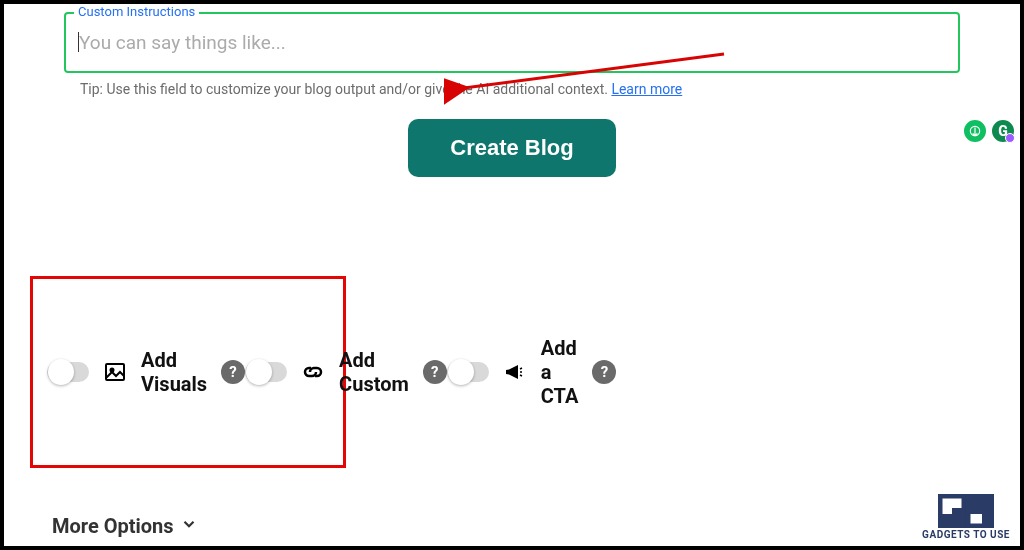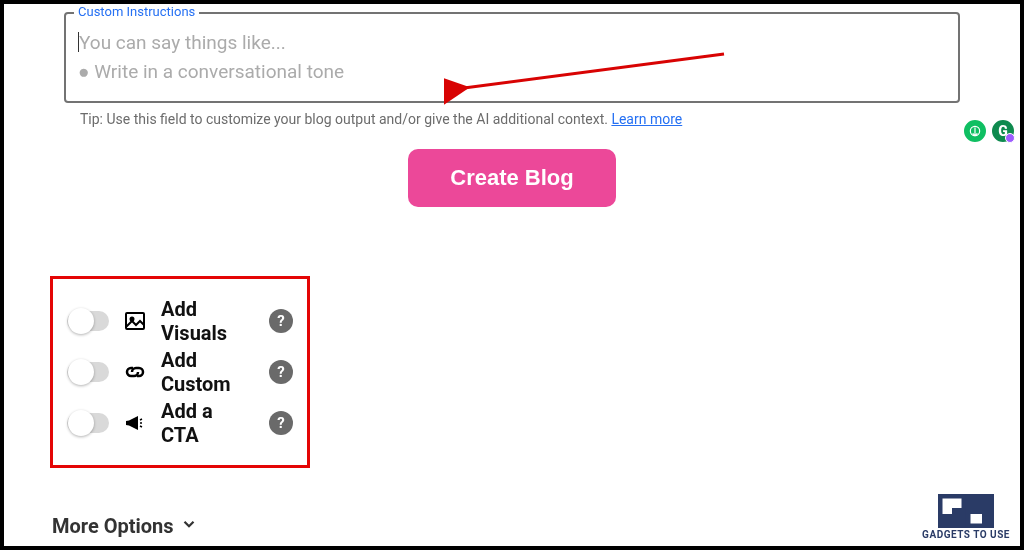--- a/index.html
+++ b/index.html
@@ -7,21 +7,21 @@
       font-family: -apple-system, BlinkMacSystemFont, "Segoe UI", Roboto, sans-serif;
       width: 1024px;
       height: 550px;
       background: #fff;
       position: relative;
       border: 4px solid #000;
       overflow: hidden;
     }
     .fieldset-wrap {
       margin: 8px 60px 0 60px;
-      border: 2px solid #737373;
+      border: 2px solid #22c55e;
       border-radius: 4px;
       position: relative;
       padding: 14px 12px 14px 12px;
     }
     .fieldset-legend {
       position: absolute;
       top: -10px;
       left: 8px;
       background: #fff;
       color: #2570f3;
@@ -44,39 +44,39 @@
     }
     .tip-row {
       margin: 8px 60px 16px 76px;
       font-size: 14px;
       color: #6c6c6c;
     }
     .tip-row a { color: #2570f3; text-decoration: underline; }
     .create-btn {
       display: block;
       margin: 22px auto 0 auto;
-      background: #ec4899;
+      background: #0f766e;
       color: #fff;
       border: none;
       border-radius: 10px;
       padding: 16px 42px;
       font-size: 22px;
       font-weight: 700;
       cursor: pointer;
     }
     .options-box {
       position: absolute;
-      left: 46px;
+      left: 26px;
       top: 272px;
-      width: 260px;
+      width: 316px;
       height: 192px;
       border: 3px solid #e40505;
       padding: 16px 14px;
       display: flex;
-      flex-direction: column;
+      flex-direction: row;
       justify-content: space-around;
     }
     .option-row {
       display: flex;
       align-items: center;
       gap: 14px;
     }
     .toggle {
       width: 42px;
       height: 20px;
@@ -154,21 +154,20 @@
       line-height: 1;
     }
   </style>
 </head>
 <body>
 
 <div class="fieldset-wrap">
   <span class="fieldset-legend">Custom Instructions</span>
   <div class="placeholder-text">
     <div class="cursor-line">You can say things like...</div>
-    <div>● Write in a conversational tone</div>
   </div>
 </div>
 
 <div class="tip-row">
   <span>Tip: Use this field to customize your blog output and/or give the AI additional context. </span>
   <a href="#">Learn more</a>
 </div>
 
 <button class="create-btn">Create Blog</button>
 

